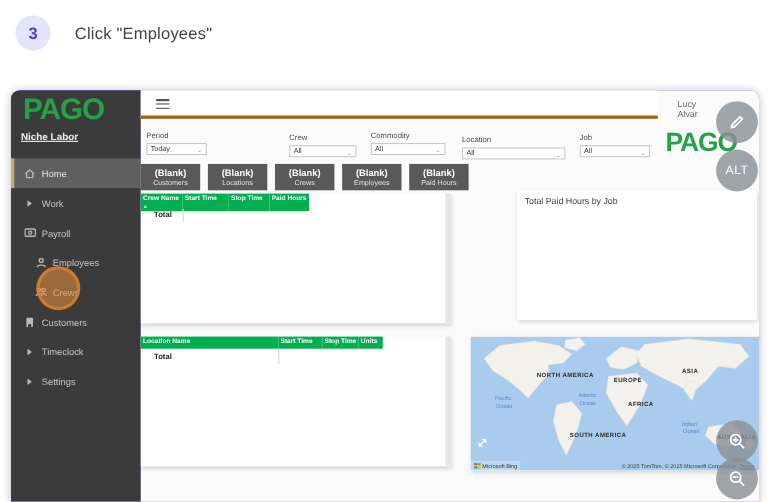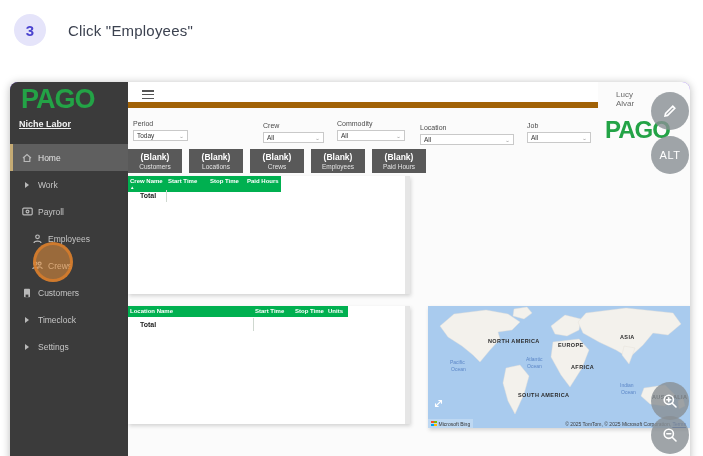--- a/index.html
+++ b/index.html
@@ -37,21 +37,21 @@
   .nav-item .ic { position:absolute; left:11px; width:12px; height:12px; display:flex; align-items:center; justify-content:center; }
   .nav-item.child .ic { left:21px; }
   .nav-item.active { background:#5f5f5f; color:#e4e4e4; border-left:3px solid #c5ab74; }
   .nav-item.active .ic { left:8px; }
   .nav-item.active .lbl { left:25px; }
   .chev-r { width:0; height:0; border-top:3px solid transparent; border-bottom:3px solid transparent; border-left:4px solid #b9b9b9; }
   .chev-d { width:0; height:0; border-left:3px solid transparent; border-right:3px solid transparent; border-top:4px solid #b9b9b9; }
   .nav svg { stroke:#b9b9b9; fill:none; stroke-width:1.2; }
   
   .main { position:absolute; left:118px; top:0; width:562px; height:385px; background:#fbfbfb; }
-  .topbar { position:absolute; left:0; top:0; width:470px; height:26px; background:#fff; border-bottom:6px solid #a16207; }
+  .topbar { position:absolute; left:0; top:0; width:470px; height:26px; background:#fff; border-bottom:3px solid #a16207; }
   .hamburger { position:absolute; left:14px; top:8px; width:12px; }
   .hamburger span { display:block; height:1.5px; background:#555; margin-bottom:2.3px; }
   .username { position:absolute; left:488px; top:8px; font-size:8px; color:#6a6a6a; }
   
   .filter { position:absolute; }
   .f-label { font-size:7px; color:#4a4a4a; margin-bottom:3px; }
   .f-box { position:relative; height:11px; background:#fff; border:1px solid #c9c9c9; font-size:6.5px; color:#333;
            display:flex; align-items:center; padding-left:3px; }
   .f-box .car { position:absolute; right:3px; top:2px; font-size:6px; color:#888; transform:scaleY(.8); }
   .brand { position:absolute; left:477px; top:34px; font-size:24px; font-weight:800; color:#23a346; letter-spacing:-1px; }
@@ -266,20 +266,23 @@
         <div class="th" style="width:125px;">Location Name</div>
         <div class="th" style="width:40px;">Start Time</div>
         <div class="th" style="width:33px;">Stop Time</div>
         <div class="th" style="width:22px;">Units</div>
       </div>
       <div class="total-row" style="left:12px; top:15px;">Total</div>
       <div class="vline" style="left:125px; top:12px; height:13px;"></div>
       <div class="scrollbar"></div>
     </div>
 
+    <div class="card" style="left:342px; top:91px; width:218px; height:118px;">
+      <div class="chart-title">Total Paid Hours by Job</div>
+    </div>
 
     <div class="map-card">
       <svg class="world" width="262" height="122" viewBox="0 0 262 122">
         <rect x="0" y="0" width="262" height="122" fill="#a9cbee"></rect>
         <g fill="#f3f1ec" stroke="#e2ded6" stroke-width="0.4">
           <path d="M86 3 L99 1 L104 7 L96 13 L85 10 Z"></path>
           <path d="M12 20 L26 8 L58 4 L80 8 L92 16 L84 24 L70 26 L72 33 L62 44 L52 56 L45 49 L34 40 L20 31 Z"></path>
           <path d="M78 62 L92 59 L101 70 L96 88 L87 108 L80 95 L75 77 Z"></path>
           <path d="M123 20 L137 9 L153 13 L151 24 L139 30 L127 28 Z"></path>
           <path d="M125 36 L151 33 L161 44 L154 62 L142 81 L133 69 L123 51 Z"></path>

